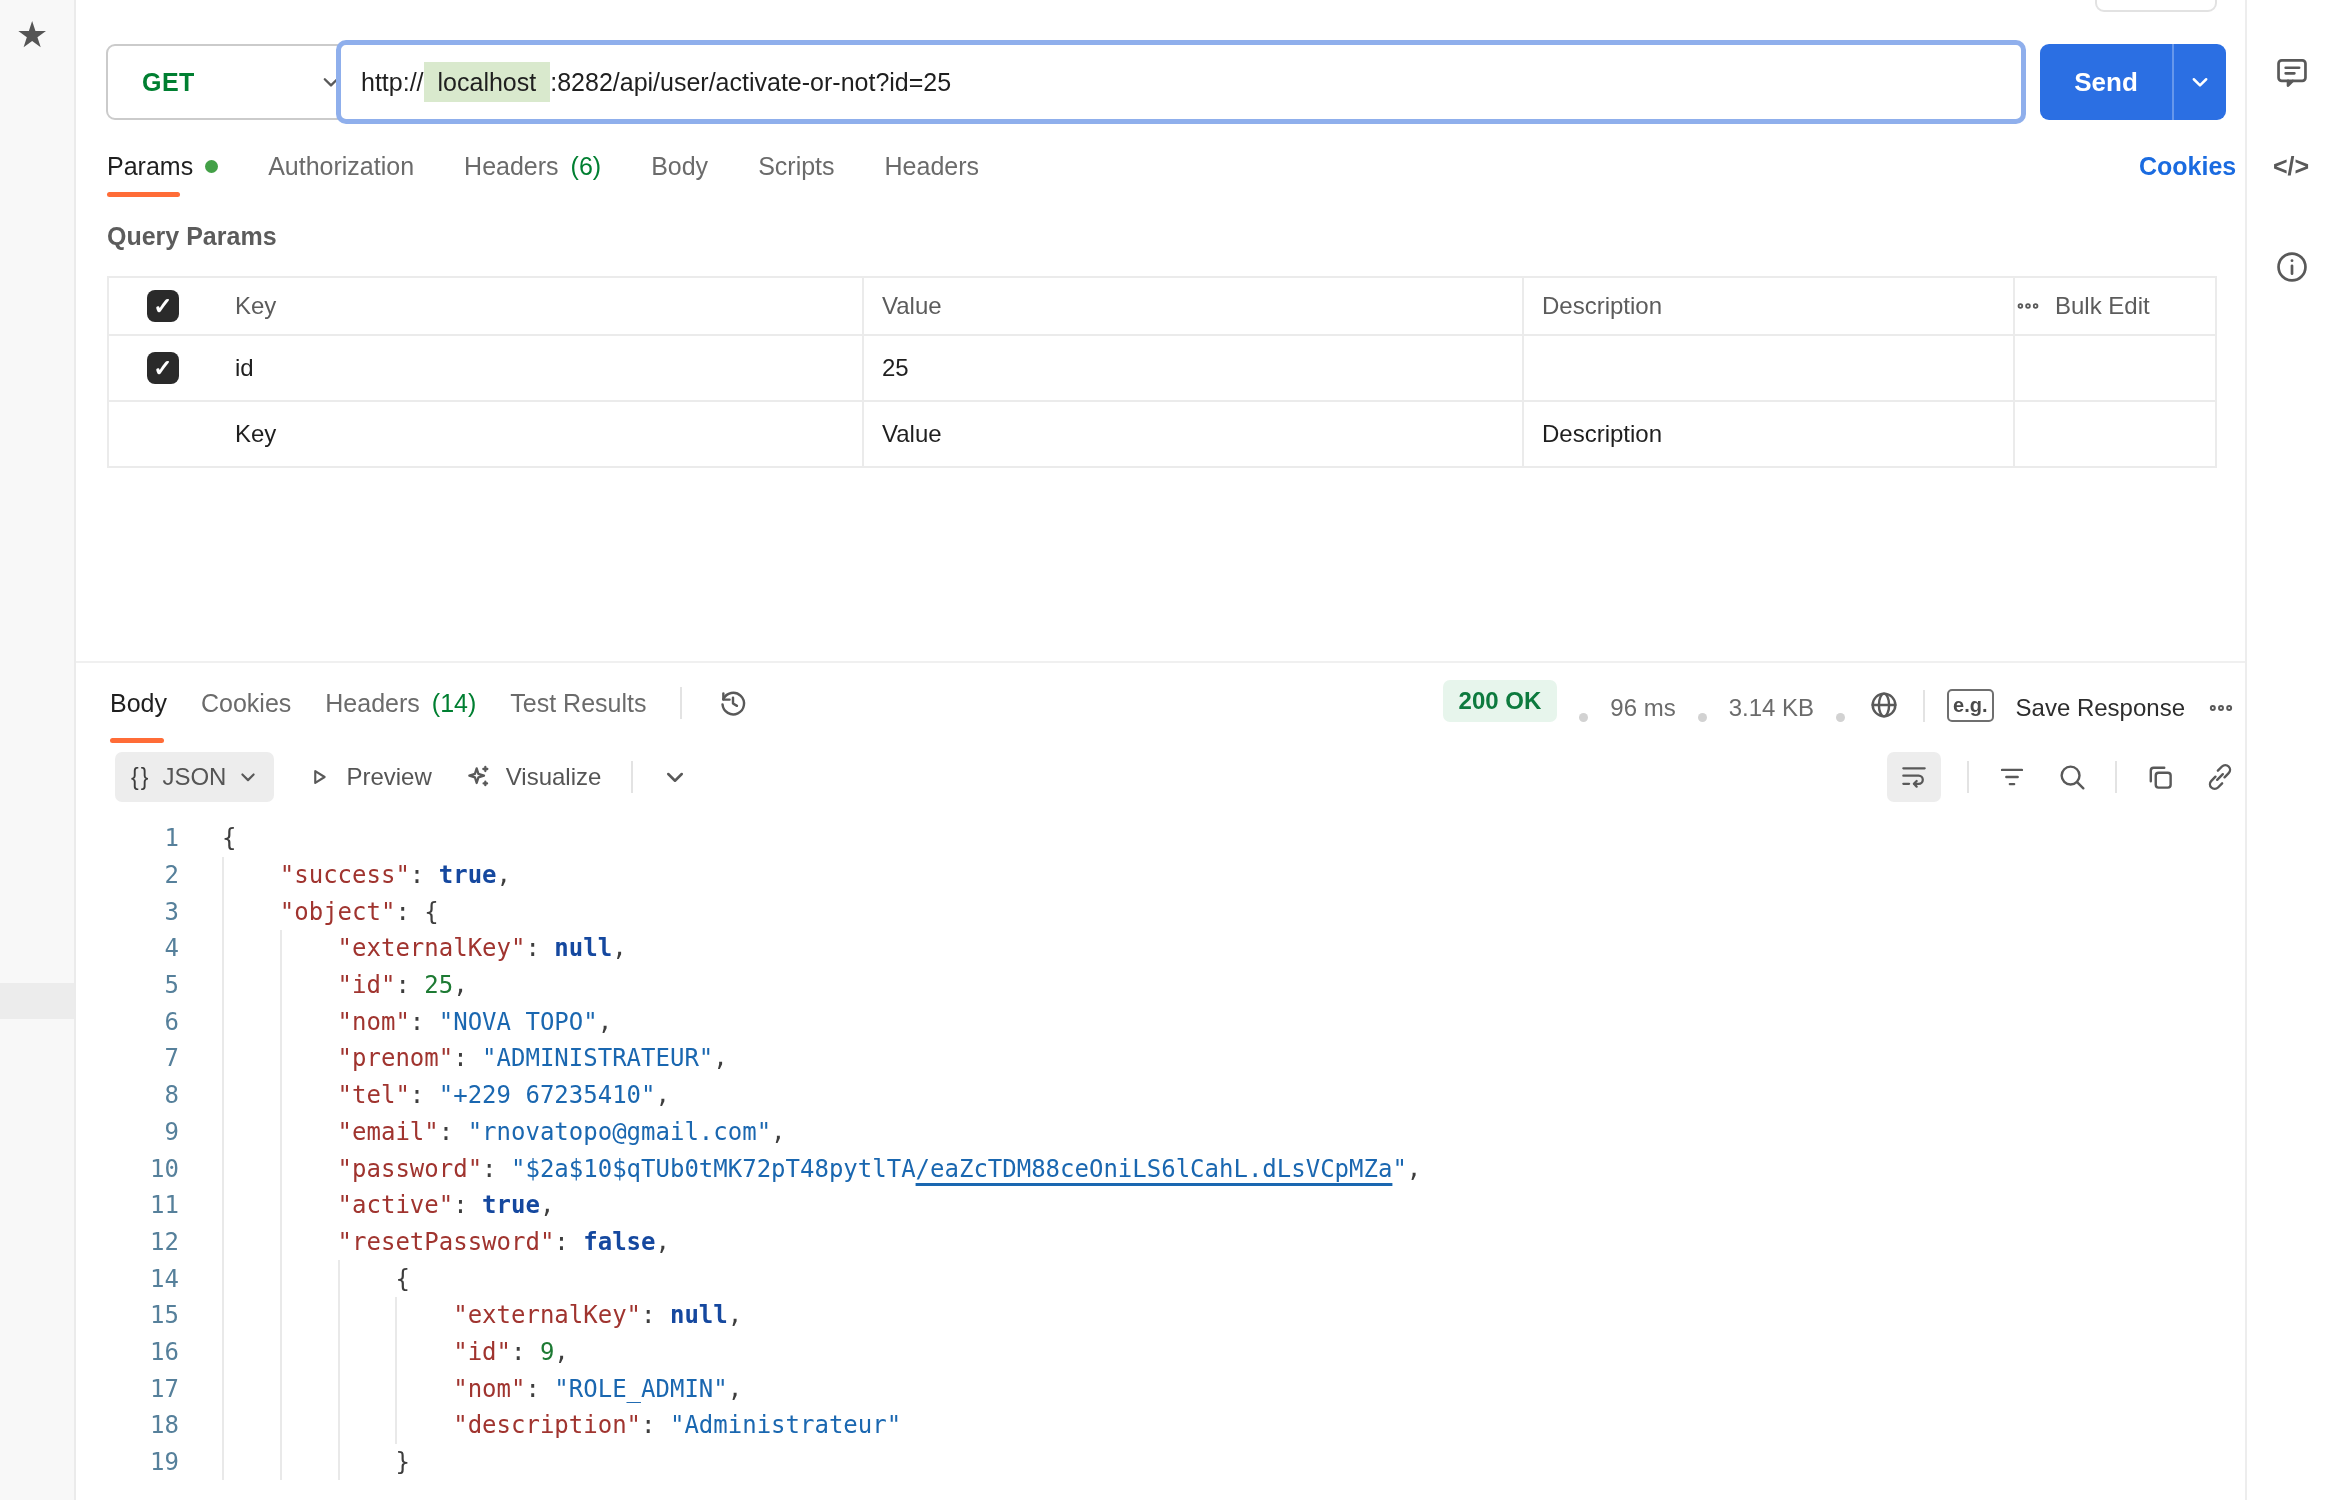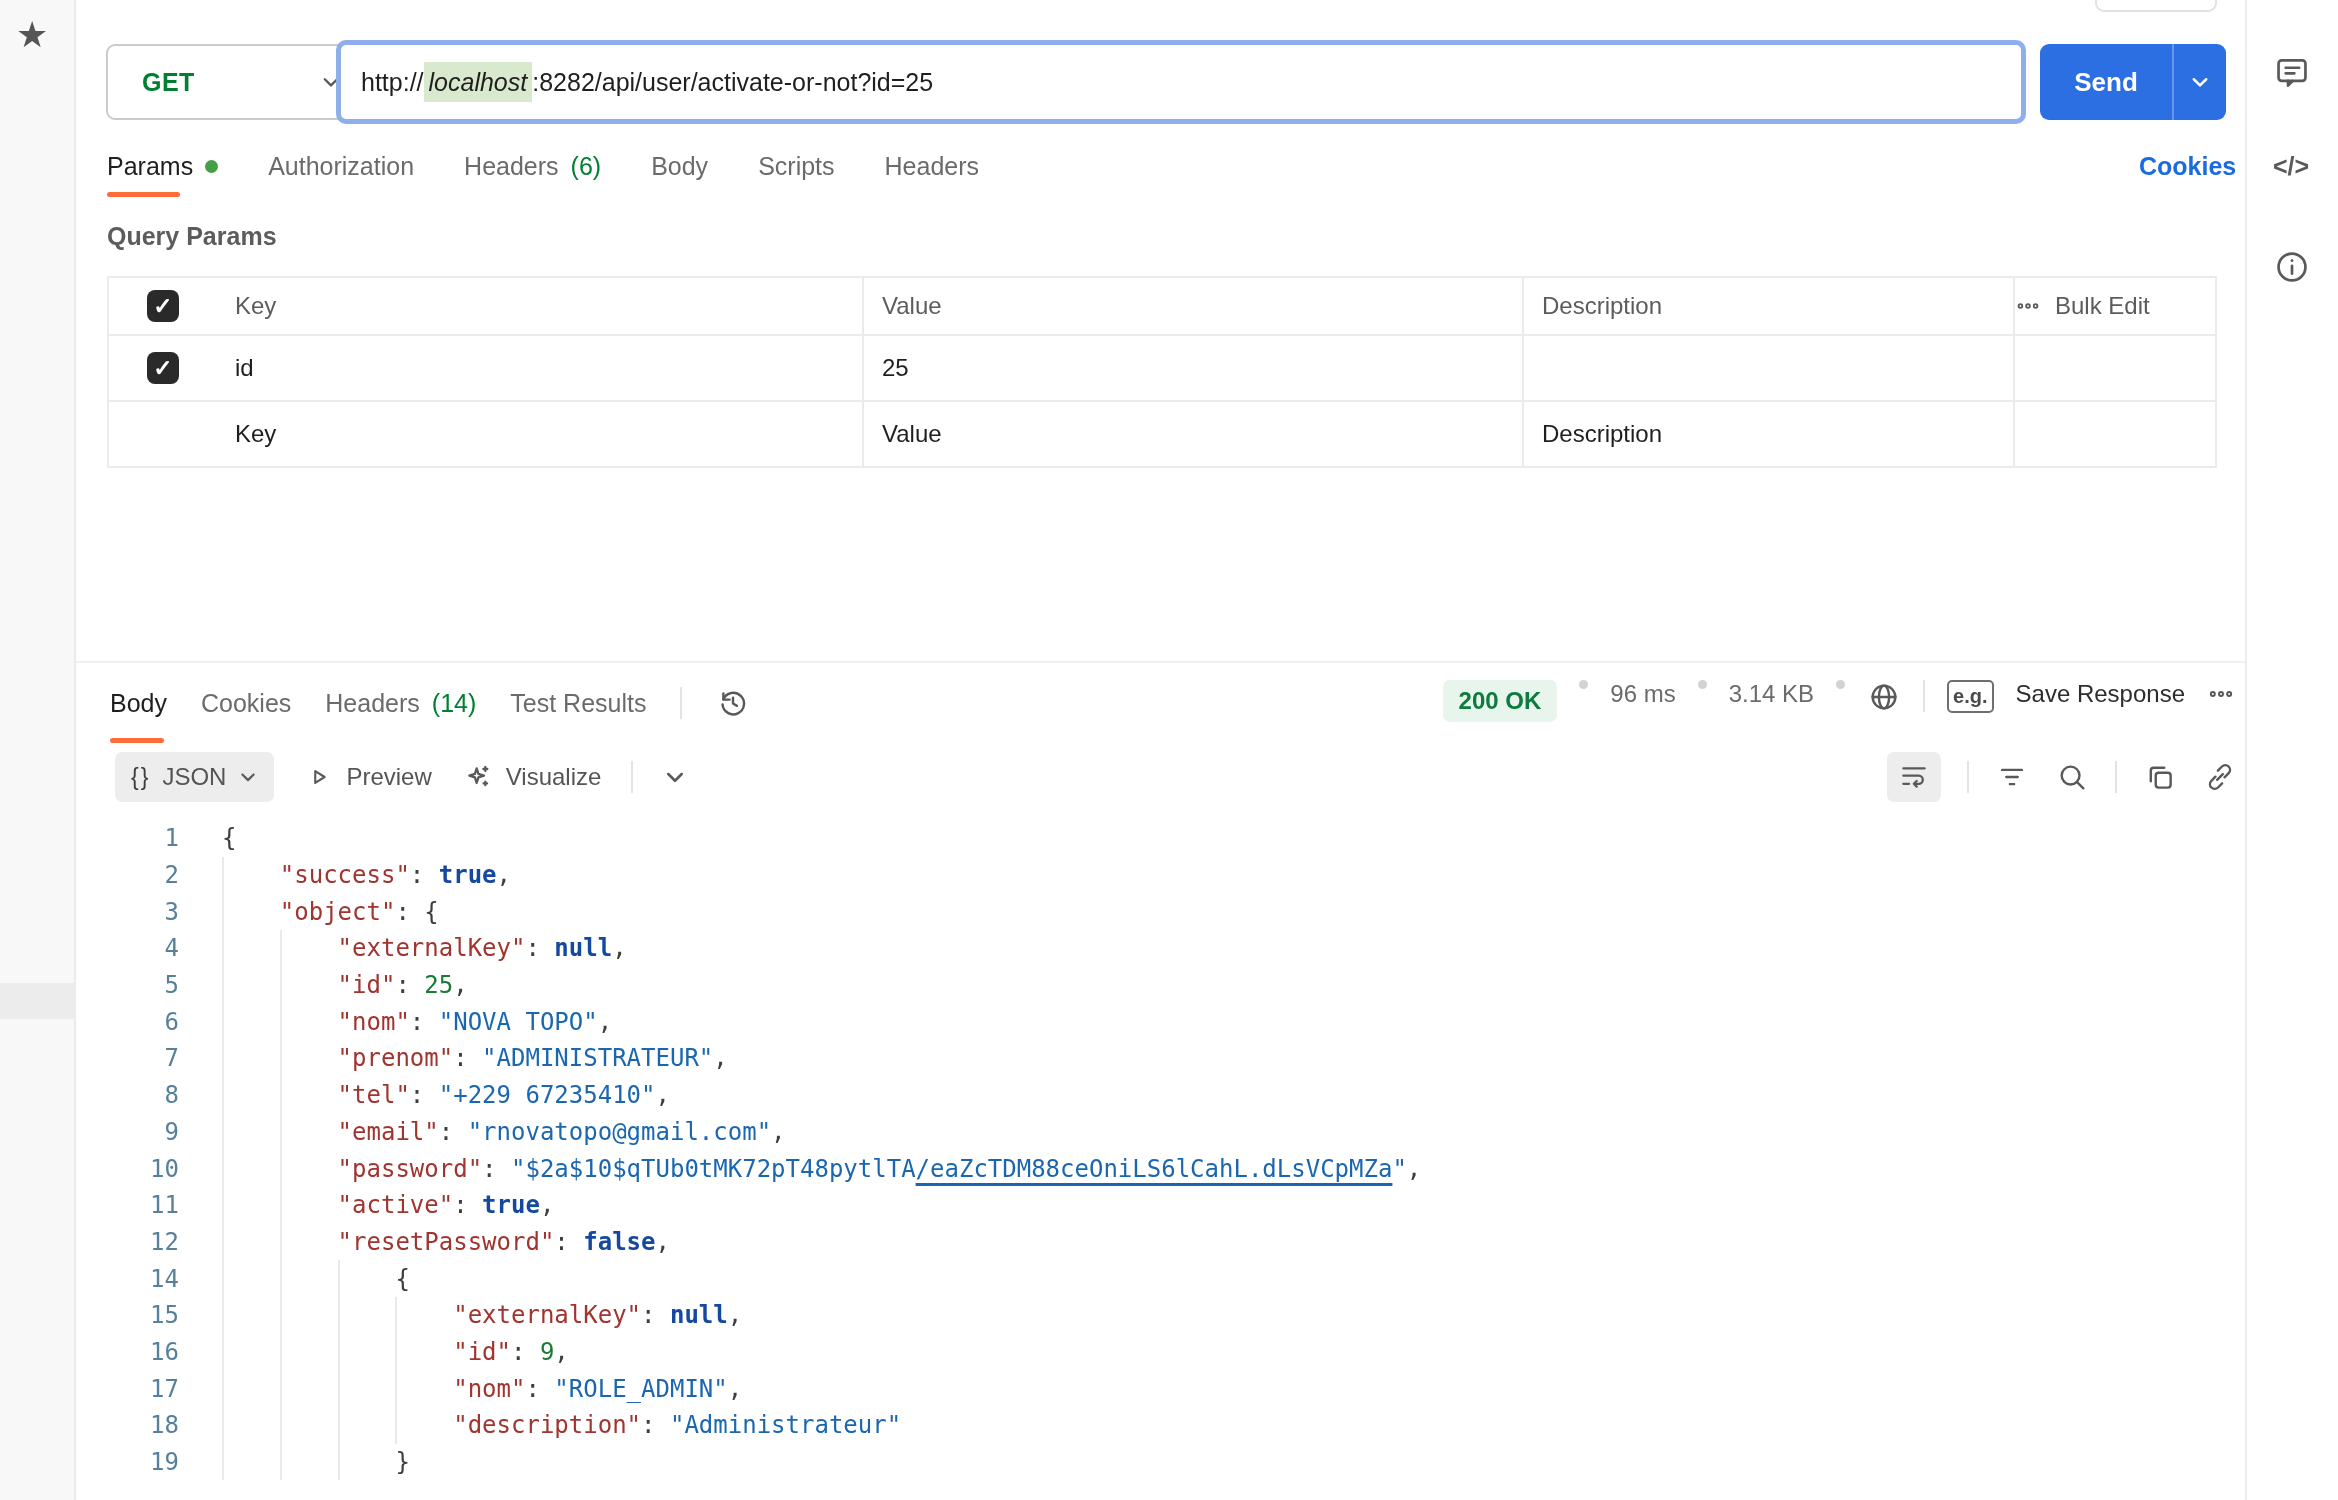--- a/index.html
+++ b/index.html
@@ -22,21 +22,21 @@
   #main{position:absolute;left:76px;top:0;width:2169px;height:1500px;}
 
   
   #partial-top-btn{position:absolute;left:2019px;top:-26px;width:118px;height:34px;border:2px solid #e2e2e2;border-radius:9px;background:#fff;}
   #method-select{position:absolute;left:30px;top:44px;width:264px;height:76px;border:2px solid #cbcbcb;border-radius:9px;
      display:flex;align-items:center;justify-content:space-between;padding:0 26px 0 34px;box-sizing:border-box;cursor:pointer;background:#fff;}
   #method-label{font-size:25px;font-weight:700;color:var(--method_green);letter-spacing:.5px;}
   #url-field{position:absolute;left:260px;top:40px;width:1690px;height:84px;box-sizing:border-box;
      border:5px solid #8fafec;border-radius:10px;background:#fff;display:flex;align-items:center;padding-left:20px;cursor:text;}
   #url-text{font-size:25px;color:#1f1f1f;white-space:pre;}
-  #url-highlight{background:var(--url_highlight_bg);padding:6px 5px;font-style:italic;}
+  #url-highlight{background:var(--url_highlight_bg);padding:6px 14px;}
   #send-btn{position:absolute;left:1964px;top:44px;width:186px;height:76px;background:var(--send_blue);border-radius:9px;
      display:flex;align-items:stretch;cursor:pointer;}
   #send-label{flex:1;display:flex;align-items:center;justify-content:center;color:#fff;font-size:26px;font-weight:600;}
   #send-divider{width:2px;background:rgba(255,255,255,.28);margin:0;}
   #send-caret{width:52px;display:flex;align-items:center;justify-content:center;}
 
   
   #req-tabs{position:absolute;left:31px;top:152px;display:flex;gap:50px;align-items:center;font-size:25px;color:#6b6b6b;}
   .tab{display:flex;align-items:center;gap:12px;cursor:pointer;white-space:nowrap;}
   .tab.active .tab-label{color:#1f1f1f;}
@@ -58,21 +58,21 @@
   .ph{color:#a9a9a9;}
   .checkbox{width:32px;height:32px;border-radius:8px;background:#2a2a2a;color:#fff;display:flex;align-items:center;justify-content:center;
      font-size:23px;font-weight:700;cursor:pointer;}
   #bulk-cell{display:flex;align-items:center;gap:14px;justify-content:center;color:#5c5c5c;cursor:pointer;}
 
   
   #resp-divider{position:absolute;left:0;top:661px;width:2169px;height:2px;background:#f0f0f0;}
   #resp-tabs{position:absolute;left:34px;top:686px;display:flex;gap:34px;align-items:center;font-size:25px;color:#6b6b6b;}
   .vdiv{width:2px;height:32px;background:#e3e3e3;}
   #body-underline{position:absolute;left:34px;top:738px;width:54px;height:5px;border-radius:3px;background:var(--accent_orange);}
-  #resp-status{position:absolute;right:10px;top:680px;display:flex;align-items:flex-start;gap:22px;font-size:24px;color:#6b6b6b;padding-left:7px;}
+  #resp-status{position:absolute;right:10px;top:680px;display:flex;align-items:flex-end;gap:22px;font-size:24px;color:#6b6b6b;padding-left:7px;}
   #status-pill{background:var(--status_pill_bg);color:var(--status_green);font-weight:600;padding:7px 16px;border-radius:7px;font-size:24px;cursor:pointer;}
   .sep-dot{width:9px;height:9px;border-radius:50%;background:#d2d2d2;}
   #eg-box{border:2px solid #6f6f6f;border-radius:5px;color:#4a4a4a;font-size:20px;padding:3px 4px;font-weight:600;}
   #save-response{color:#2d2d2d;cursor:pointer;}
 
   
   #resp-toolbar{position:absolute;left:39px;top:752px;display:flex;align-items:center;gap:30px;color:#555;font-size:24px;}
   #format-chip{display:flex;align-items:center;gap:12px;background:#ededed;border-radius:7px;height:50px;padding:0 16px;cursor:pointer;}
   #braces-glyph{font-size:23px;color:#3d3d3d;letter-spacing:2px;}
   .tool-item{display:flex;align-items:center;gap:12px;cursor:pointer;}

